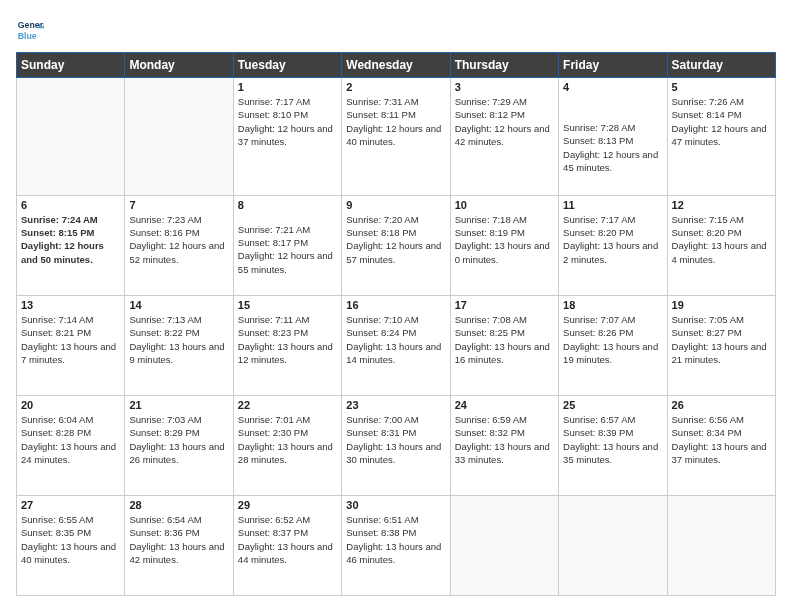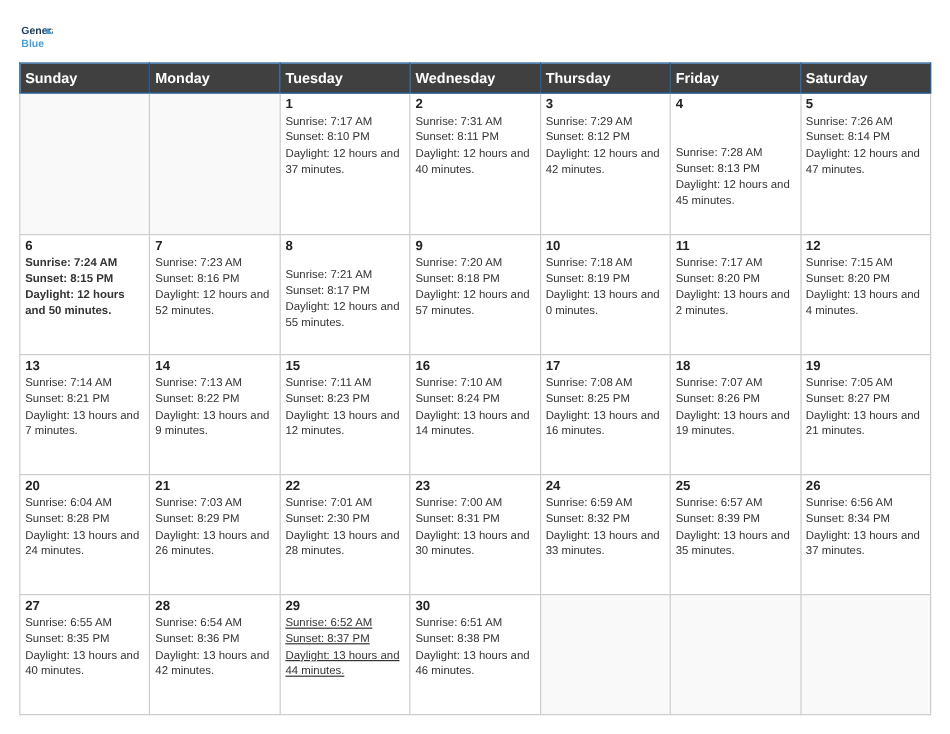--- a/index.html
+++ b/index.html
@@ -309,21 +309,21 @@
 Daylight: 13 hours and 40 minutes.</div>
           </td>
           <td>
             <div class="day-num">28</div>
             <div class="day-info" style="white-space: pre-line;">Sunrise: 6:54 AM
 Sunset: 8:36 PM
 Daylight: 13 hours and 42 minutes.</div>
           </td>
           <td>
             <div class="day-num">29</div>
-            <div class="day-info" style="white-space: pre-line; text-decoration: underline;">Sunrise: 6:52 AM
+            <div class="day-info" style="white-space: pre-line;">Sunrise: 6:52 AM
 Sunset: 8:37 PM
 Daylight: 13 hours and 44 minutes.</div>
           </td>
           <td>
             <div class="day-num">30</div>
             <div class="day-info" style="white-space: pre-line;">Sunrise: 6:51 AM
 Sunset: 8:38 PM
 Daylight: 13 hours and 46 minutes.</div>
           </td>
           <td class="empty"></td>

